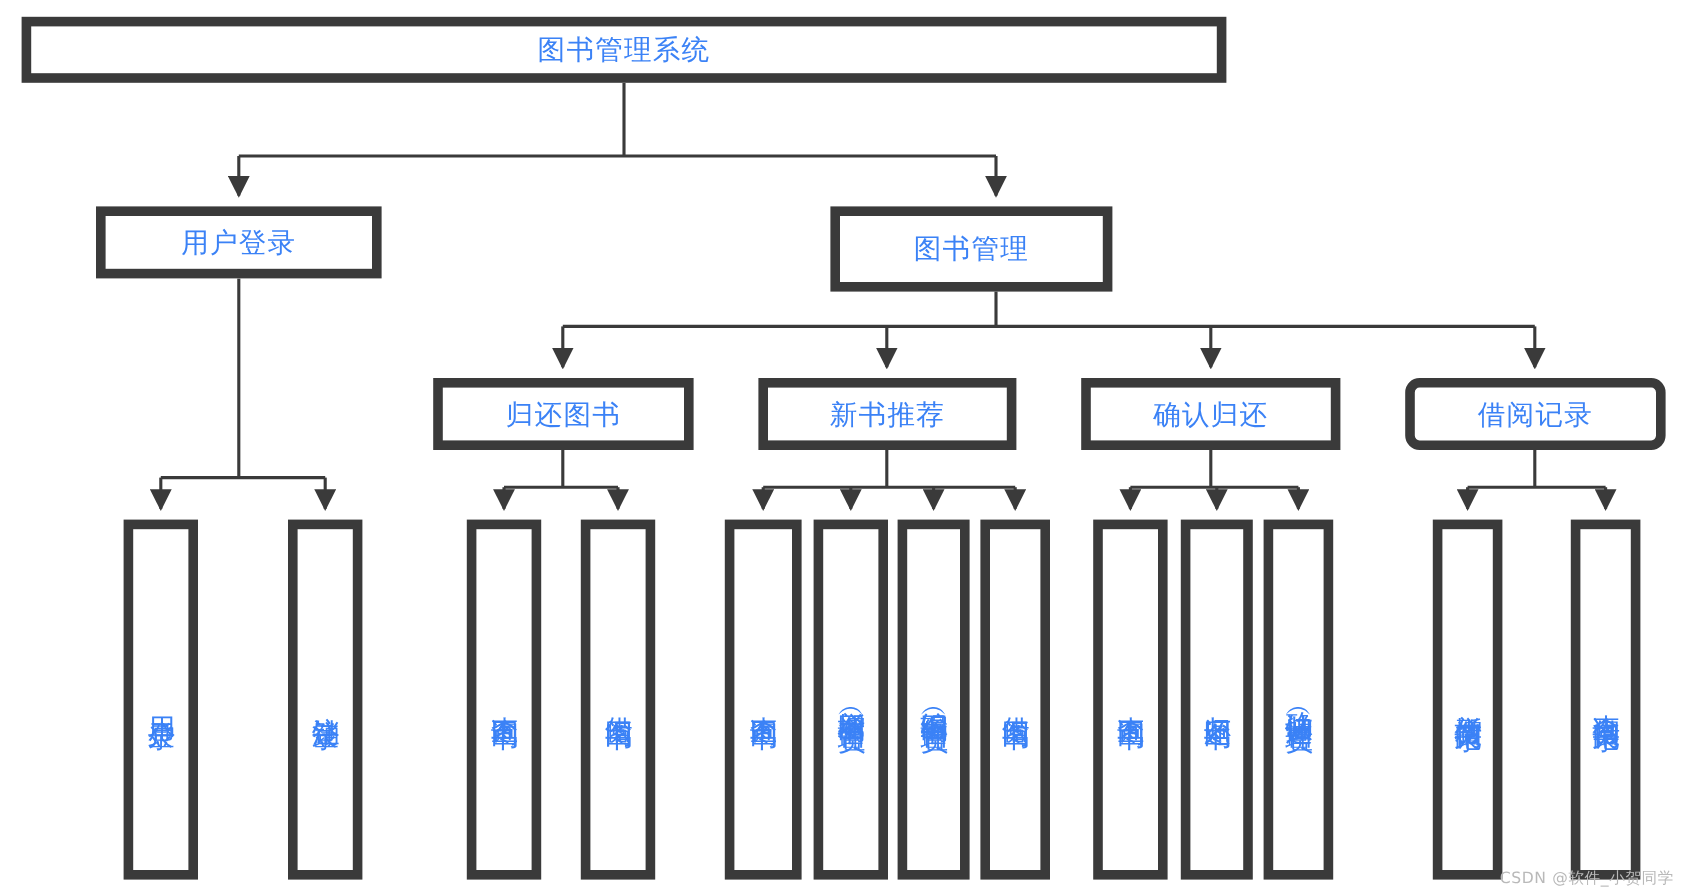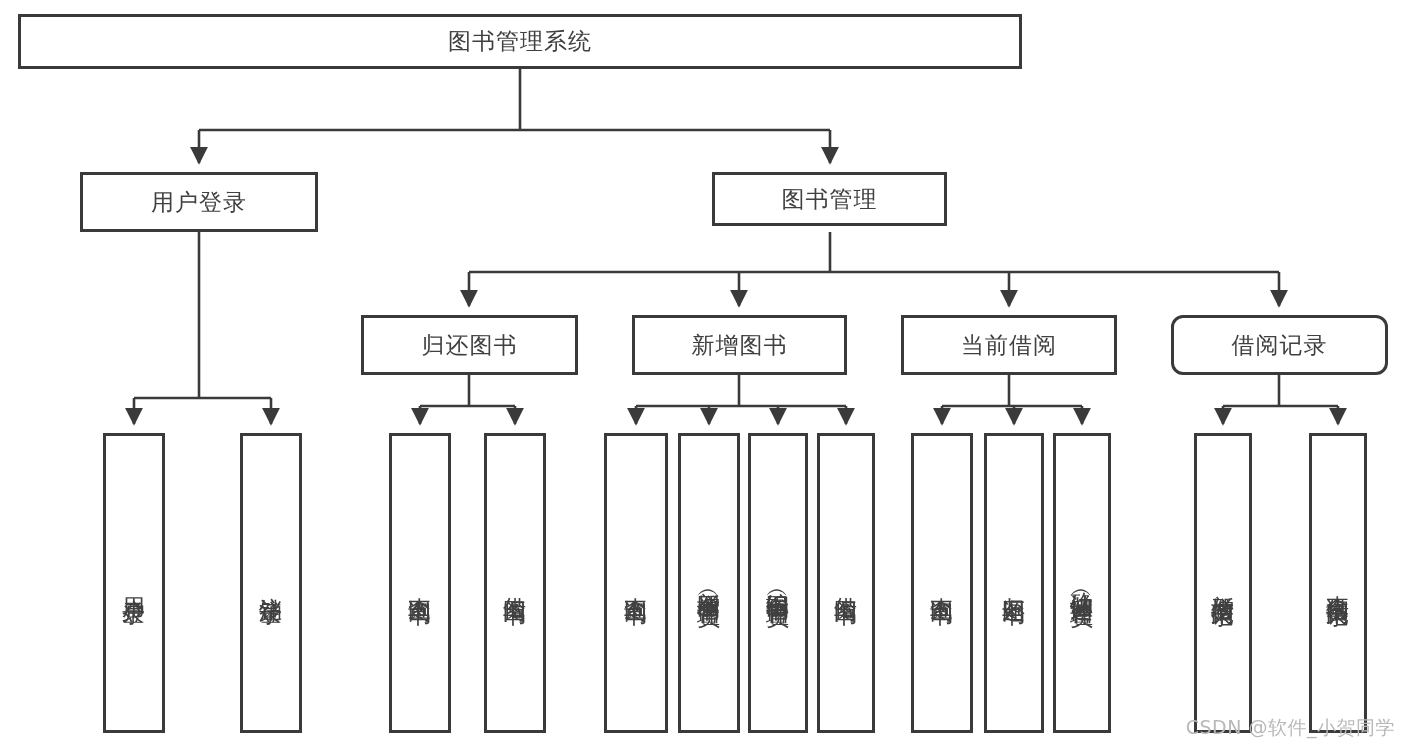--- a/index.html
+++ b/index.html
@@ -13,26 +13,26 @@
   #canvas {
     position: relative;
     width: 1405px;
     height: 747px;
     background: #ffffff;
     overflow: hidden;
   }
   .node {
     position: absolute;
     box-sizing: border-box;
-    border: 3px solid #eab308;
+    border: 8px solid #eab308;
     background: #ffffff;
     display: flex;
     align-items: center;
     justify-content: center;
-    color: #404040;
+    color: #3b82f6;
   }
   .node.horiz {
     font-size: 23px;
     letter-spacing: 1px;
   }
   .node.vert {
     writing-mode: vertical-rl;
     text-orientation: upright;
     font-size: 23px;
     letter-spacing: 2px;
@@ -45,21 +45,21 @@
     left: 0;
     top: 0;
     width: 1405px;
     height: 747px;
     pointer-events: none;
   }
   .watermark {
     position: absolute;
     right: 10px;
     bottom: 6px;
-    font-size: 19px;
+    font-size: 13px;
     color: #b9b9b9;
     white-space: nowrap;
     letter-spacing: 0.5px;
   }
 </style>
 </head>
 <body>
 
 <div id="canvas" style="background: rgb(255, 255, 255);">
 
@@ -110,25 +110,25 @@
       <path d="M 1279 375 L 1279 406"></path>
       <path d="M 1223 406 L 1338 406"></path>
       <path d="M 1223 406 L 1223 424" marker-end="url(#arrow)"></path>
       <path d="M 1338 406 L 1338 424" marker-end="url(#arrow)"></path>
     </g>
   </svg>
 
   <div class="node horiz" style="left: 18px; top: 14px; width: 1004px; height: 55px; border-color: rgb(58, 58, 58);">图书管理系统</div>
 
   <div class="node horiz" style="left: 80px; top: 172px; width: 238px; height: 60px; border-color: rgb(58, 58, 58);">用户登录</div>
-  <div class="node horiz" style="left: 712px; top: 172px; width: 235px; height: 54px; border-color: rgb(58, 58, 58);">图书管理</div>
+  <div class="node horiz" style="left: 692px; top: 172px; width: 235px; height: 71px; border-color: rgb(58, 58, 58);">图书管理</div>
 
   <div class="node horiz" style="left: 361px; top: 315px; width: 217px; height: 60px; border-color: rgb(58, 58, 58);">归还图书</div>
-  <div class="node horiz" style="left: 632px; top: 315px; width: 215px; height: 60px; border-color: rgb(58, 58, 58);">新增图书</div>
-  <div class="node horiz" style="left: 901px; top: 315px; width: 216px; height: 60px; border-color: rgb(58, 58, 58);">当前借阅</div>
+  <div class="node horiz" style="left: 632px; top: 315px; width: 215px; height: 60px; border-color: rgb(58, 58, 58);">新书推荐</div>
+  <div class="node horiz" style="left: 901px; top: 315px; width: 216px; height: 60px; border-color: rgb(58, 58, 58);">确认归还</div>
   <div class="node horiz" style="left: 1171px; top: 315px; width: 217px; height: 60px; border-color: rgb(58, 58, 58); border-radius: 12px;">借阅记录</div>
 
   <div class="node vert" style="left: 103px; top: 433px; width: 62px; height: 300px; border-color: rgb(58, 58, 58);">用户登录</div>
   <div class="node vert" style="left: 240px; top: 433px; width: 62px; height: 300px; border-color: rgb(58, 58, 58);">注销登录</div>
   <div class="node vert" style="left: 389px; top: 433px; width: 62px; height: 300px; border-color: rgb(58, 58, 58);">查询图书</div>
   <div class="node vert" style="left: 484px; top: 433px; width: 62px; height: 300px; border-color: rgb(58, 58, 58);">借阅图书</div>
   <div class="node vert" style="left: 604px; top: 433px; width: 64px; height: 300px; border-color: rgb(58, 58, 58);">查询图书</div>
   <div class="node vert" style="left: 678px; top: 433px; width: 62px; height: 300px; border-color: rgb(58, 58, 58);">新增图书（管理员）</div>
   <div class="node vert" style="left: 748px; top: 433px; width: 60px; height: 300px; border-color: rgb(58, 58, 58);">编辑图书（管理员）</div>
   <div class="node vert" style="left: 817px; top: 433px; width: 58px; height: 300px; border-color: rgb(58, 58, 58);">借阅图书</div>

